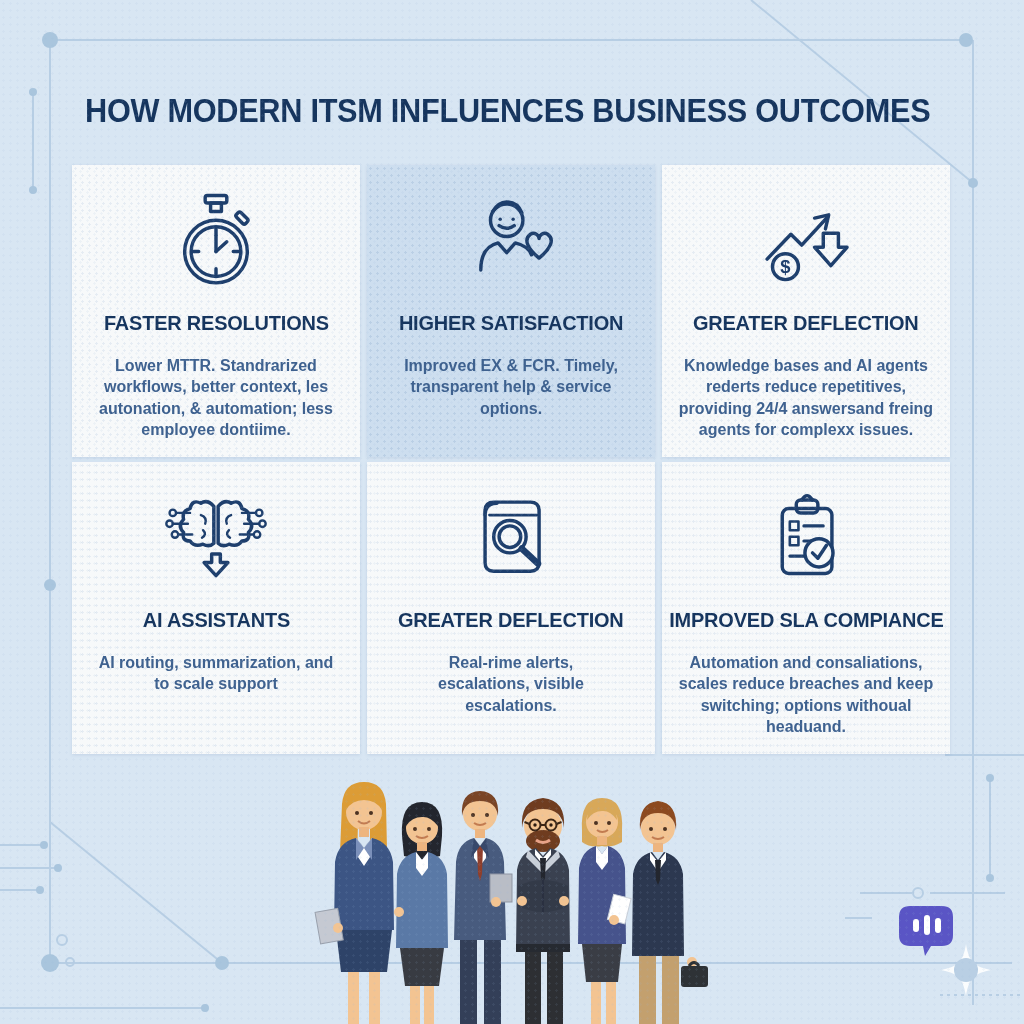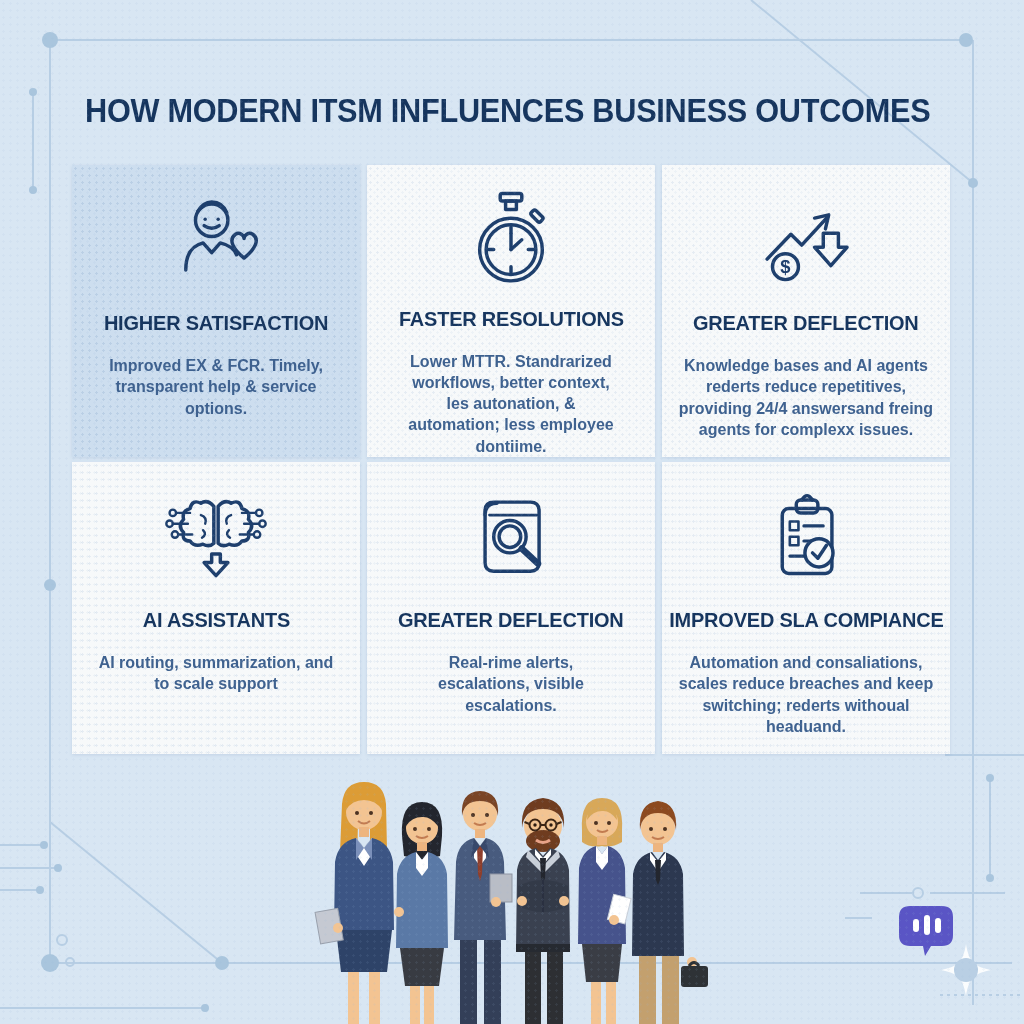--- a/index.html
+++ b/index.html
@@ -79,53 +79,53 @@
     <circle cx="40" cy="890" r="4"></circle>
       <circle cx="205" cy="1008" r="4"></circle>
     <circle cx="470" cy="1002" r="4"></circle>
   </g>
 </svg>
 
 <h1 class="page-title">HOW MODERN ITSM INFLUENCES BUSINESS OUTCOMES</h1>
 
 <div class="cards">
 
-  <div class="card highlight">
-    <div class="card-icon">
-      <svg width="108" height="108" viewBox="0 0 100 100">
-        <circle cx="46" cy="28" r="15"></circle>
-        <path d="M33,20 Q38,11 46,11 Q56,11 60,21"></path>
-        <circle cx="40" cy="27" r="1.6" fill="#1e3f6d" stroke="none"></circle>
-        <circle cx="52" cy="27" r="1.6" fill="#1e3f6d" stroke="none"></circle>
-        <path d="M39,33 Q46,38 53,33"></path>
-        <path d="M22,74 Q22,53 38,49 L46,58 L54,49 Q66,52 69,60"></path>
-        <path d="M76,63 C66,55 61,46 68,41 C72,38.5 76,42 76,45 C76,42 80,38.5 84,41 C91,46 86,55 76,63 Z"></path>
-      </svg>
-    </div>
-    <div class="card-title">HIGHER SATISFACTION</div>
-    <div class="card-body">Improved EX &amp; FCR. Timely, transparent help &amp; service options.</div>
-  </div>
-
   <div class="card">
     <div class="card-icon">
       <svg width="108" height="108" viewBox="0 0 100 100">
         <rect x="40" y="5" width="20" height="7" rx="2"></rect>
         <rect x="45" y="12" width="10" height="8"></rect>
         <g transform="rotate(45 74 26)">
             <rect x="68" y="23" width="12" height="6" rx="2"></rect>
           </g>
         <circle cx="50" cy="57" r="29"></circle>
           <circle cx="50" cy="57" r="23"></circle>
         <path d="M50,36 v5 M50,73 v5 M29,57 h5 M66,57 h5"></path>
         <path d="M50,57 L50,42"></path>
           <path d="M50,57 L60,48"></path>
       </svg>
     </div>
     <div class="card-title">FASTER RESOLUTIONS</div>
     <div class="card-body">Lower MTTR. Standrarized workflows, better context, les autonation, &amp; automation; less employee dontiime.</div>
+  </div>
+
+  <div class="card highlight">
+    <div class="card-icon">
+      <svg width="108" height="108" viewBox="0 0 100 100">
+        <circle cx="46" cy="28" r="15"></circle>
+        <path d="M33,20 Q38,11 46,11 Q56,11 60,21"></path>
+        <circle cx="40" cy="27" r="1.6" fill="#1e3f6d" stroke="none"></circle>
+        <circle cx="52" cy="27" r="1.6" fill="#1e3f6d" stroke="none"></circle>
+        <path d="M39,33 Q46,38 53,33"></path>
+        <path d="M22,74 Q22,53 38,49 L46,58 L54,49 Q66,52 69,60"></path>
+        <path d="M76,63 C66,55 61,46 68,41 C72,38.5 76,42 76,45 C76,42 80,38.5 84,41 C91,46 86,55 76,63 Z"></path>
+      </svg>
+    </div>
+    <div class="card-title">HIGHER SATISFACTION</div>
+    <div class="card-body">Improved EX &amp; FCR. Timely, transparent help &amp; service options.</div>
   </div>
 
   <div class="card">
     <div class="card-icon">
       <svg width="108" height="108" viewBox="0 0 100 100">
         <path d="M14,64 L36,41 L46,51 L70,25"></path>
         <path d="M58,26 L71,23 L68,36"></path>
         <circle cx="31" cy="71" r="12"></circle>
         <text x="31" y="77" font-size="17" font-weight="bold" fill="#1e3f6d" stroke="none" text-anchor="middle" font-family="Liberation Sans, sans-serif">$</text>
         <path d="M66,40 h14 v13 h8 L73,70 L58,53 h8 Z"></path>
@@ -178,21 +178,21 @@
         <rect x="41" y="12" width="20" height="12" rx="4"></rect>
         <path d="M46,12 q5,-8 10,0"></path>
         <rect x="35" y="32" width="8" height="8" stroke-width="2.4"></rect>
         <rect x="35" y="46" width="8" height="8" stroke-width="2.4"></rect>
         <path d="M48,36 h18 M48,50 h9 M35,64 h16" stroke-width="2.8"></path>
         <circle cx="62" cy="61" r="13" fill="#f7f9fa"></circle>
         <path d="M56,61 L61,66 L69,54"></path>
       </svg>
     </div>
     <div class="card-title">IMPROVED SLA COMPIANCE</div>
-    <div class="card-body">Automation and consaliations, scales reduce breaches and keep switching; rederts withoual headuand.</div>
+    <div class="card-body">Automation and consaliations, scales reduce breaches and keep switching; options withoual headuand.</div>
   </div>
 </div>
 
 <svg class="team" viewBox="0 0 420 246" aria-hidden="true">
 
   <g>
     <path d="M42,26 Q44,4 64,4 Q84,4 86,26 L88,118 Q78,128 70,122 L70,44 L58,44 L56,124 Q46,130 38,122 Z" fill="#dc9c36"></path>
     <circle cx="64" cy="34" r="18" fill="#f3c492"></circle>
     <path d="M46,32 Q46,14 64,14 Q82,14 82,32 Q76,22 64,22 Q52,22 46,32 Z" fill="#dc9c36"></path>
     <circle cx="57" cy="35" r="2" fill="#4c3222"></circle>

